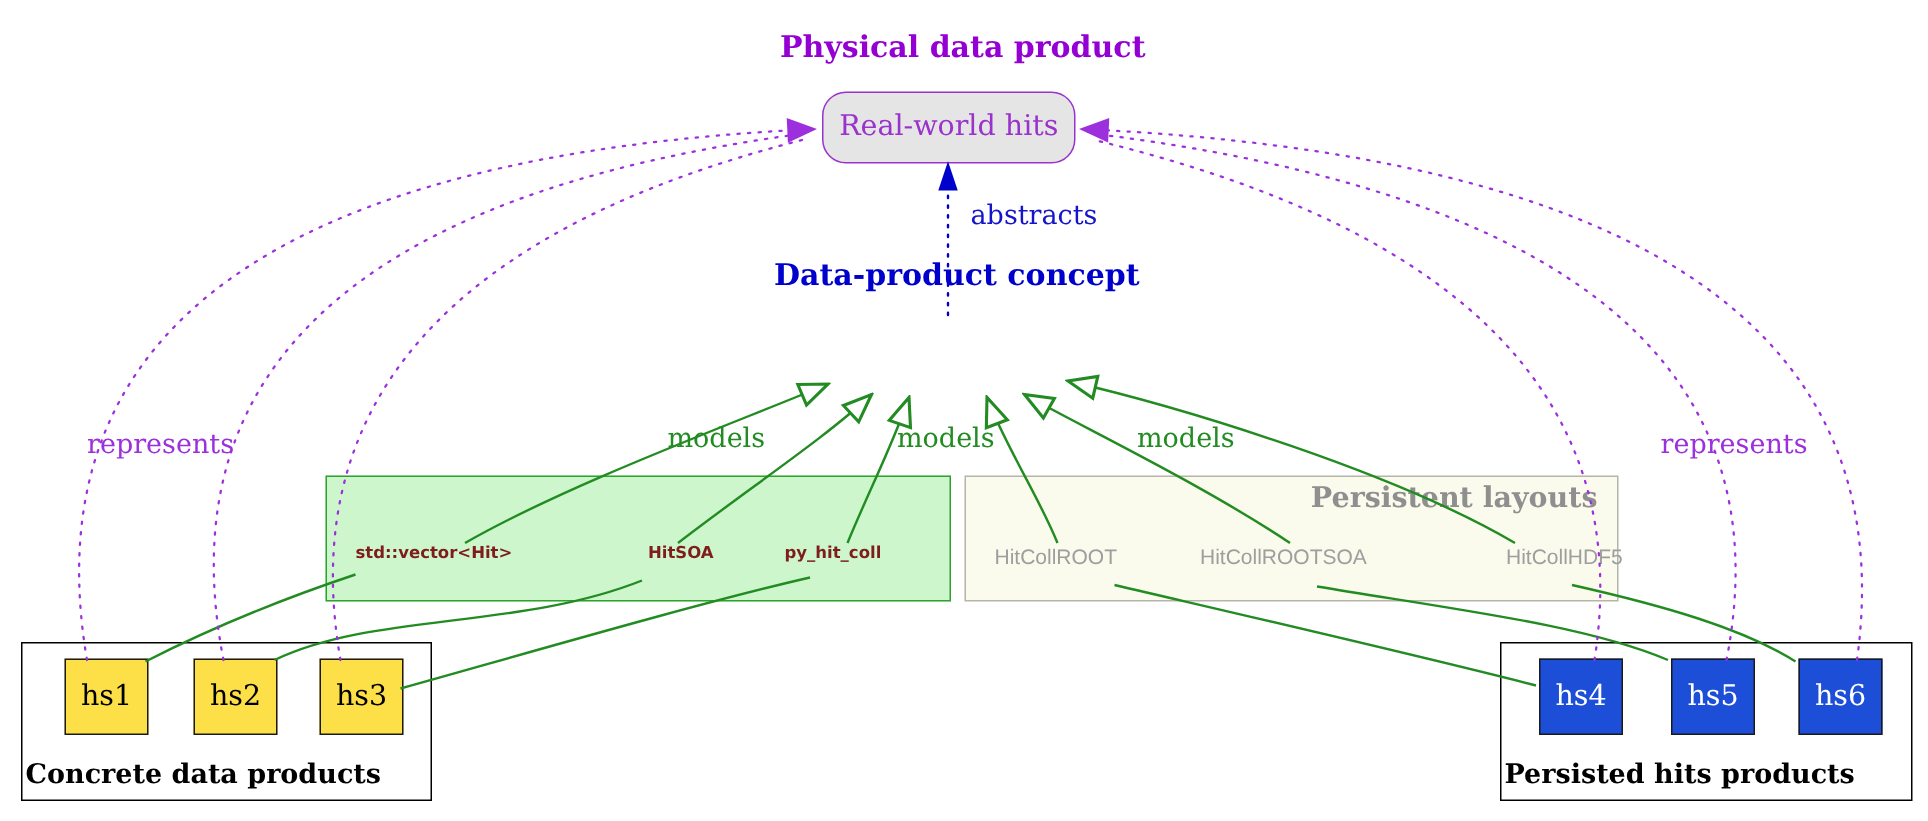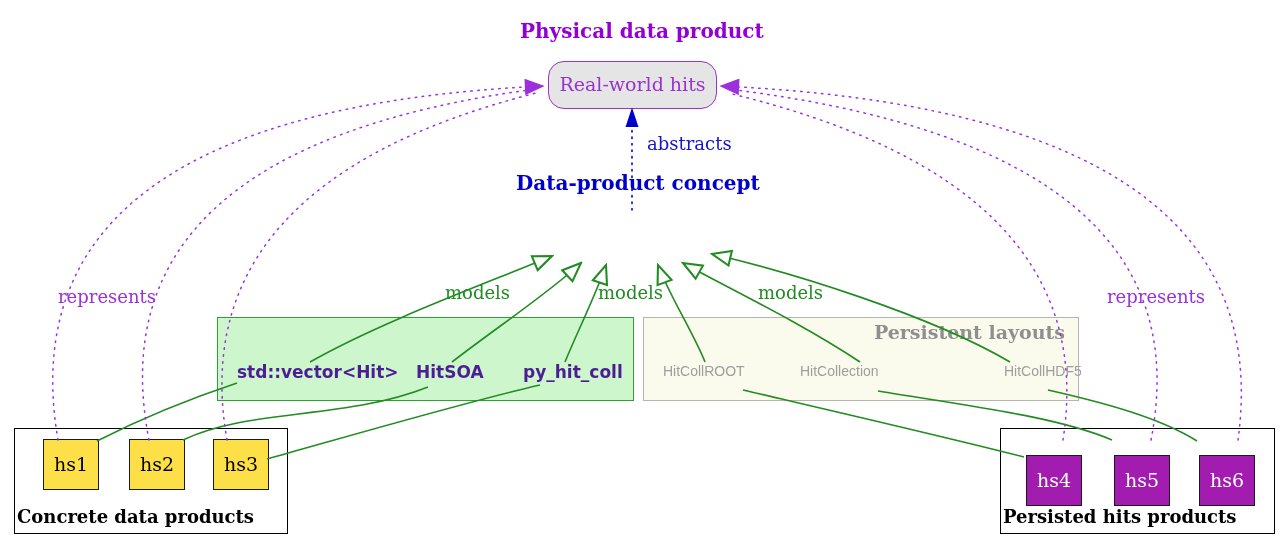--- a/index.html
+++ b/index.html
@@ -23,31 +23,31 @@
   
   .concept-node{
     left:529px;top:210px;width:206px;height:52px;border:1.5px solid #0000CD;border-radius:50%;
     background:#E0FFFF;color:#0000CD;font-size:19px;line-height:51px;text-align:center;z-index:2;
   }
   
   .concrete-panel{left:217px;top:317px;width:415px;height:82px;background:#CDF6CD;border:1.5px solid #2DA32D;z-index:1;}
   .persistent-panel{left:643px;top:317px;width:434px;height:82px;background:#FAFAED;border:1.5px solid #B5B5AB;z-index:1;}
   .concrete-panel-title{left:228px;top:321px;font-weight:bold;font-size:19px;color:#0B6C0B;z-index:2;}
   .persistent-panel-title{left:643px;top:321px;width:422px;text-align:right;font-weight:bold;font-size:19px;color:#8F8F8F;z-index:2;}
-  .type-item{top:362px;font-family:"DejaVu Sans", sans-serif;font-weight:bold;font-size:17px;color:#4c1d95;z-index:2;}
+  .type-item{top:362px;font-family:"DejaVu Sans", sans-serif;font-weight:bold;font-size:11px;color:#7f1d1d;z-index:2;}
   .layout-item{top:363px;font-family:Liberation Sans, sans-serif;font-size:14px;color:#9E9E9E;z-index:2;}
   
   .product-box{border:1.8px solid #000;background:#fff;z-index:1;}
   .concrete-box{left:14px;top:428px;width:272px;height:104px;}
   .persisted-box{left:1000px;top:428px;width:273px;height:104px;}
   .product-caption{position:absolute;left:2px;bottom:6px;width:100%;text-align:left;font-weight:bold;font-size:18px;color:#000;}
   .hs-node{position:absolute;top:10px;width:54px;height:49px;border:1.6px solid #1a1a1a;
     font-size:19px;text-align:center;line-height:48px;}
   .hs-orange{background:#fde047;color:#000;}
-  .hs-red{background:#a21caf;color:#fff;margin-top:16px;}
+  .hs-red{background:#1d4ed8;color:#fff;}
   .hs-p1{left:28px;} .hs-p2{left:114px;} .hs-p3{left:198px;}
   .hs-p4{left:25px;} .hs-p5{left:113px;} .hs-p6{left:198px;}
   
   #edges{position:absolute;left:0;top:0;z-index:10;pointer-events:none;}
 </style>
 </head>
 <body>
 
 <div id="canvas">
 
@@ -57,27 +57,27 @@
   <div class="abs txt concept-title">Data-product concept</div>
 
   <div class="abs txt models-label" style="left:445px;">models</div>
   <div class="abs txt models-label" style="left:598px;">models</div>
   <div class="abs txt models-label" style="left:758px;">models</div>
   <div class="abs txt represents-label" style="left:58px;">represents</div>
   <div class="abs txt represents-label" style="left:1107px;">represents</div>
 
   <div class="abs concrete-panel"></div>
   <div class="abs txt type-item" style="left:237px;">std::vector&lt;Hit&gt;</div>
-  <div class="abs txt type-item" style="left:416px;">HitSOA</div>
+  <div class="abs txt type-item" style="left:432px;">HitSOA</div>
   <div class="abs txt type-item" style="left:523px;">py_hit_coll</div>
 
   <div class="abs persistent-panel"></div>
   <div class="abs txt persistent-panel-title">Persistent layouts</div>
   <div class="abs txt layout-item" style="left:663px;">HitCollROOT</div>
-  <div class="abs txt layout-item" style="left:800px;">HitCollection</div>
+  <div class="abs txt layout-item" style="left:800px;">HitCollROOTSOA</div>
   <div class="abs txt layout-item" style="left:968px;margin-left:36px;">HitCollHDF5</div>
 
   <div class="abs product-box concrete-box">
     <div class="hs-node hs-orange hs-p1">hs1</div>
     <div class="hs-node hs-orange hs-p2">hs2</div>
     <div class="hs-node hs-orange hs-p3">hs3</div>
     <div class="product-caption txt">Concrete data products</div>
   </div>
 
   <div class="abs product-box persisted-box">

